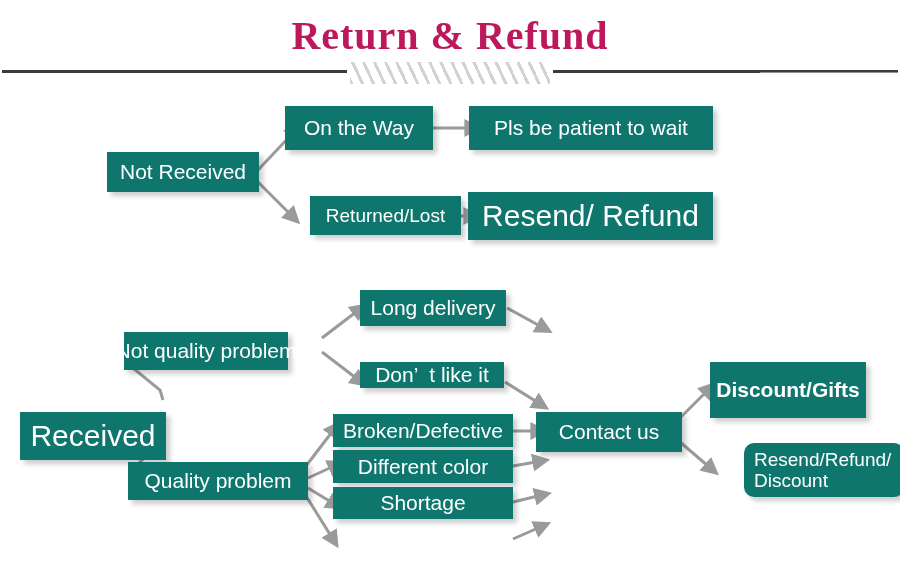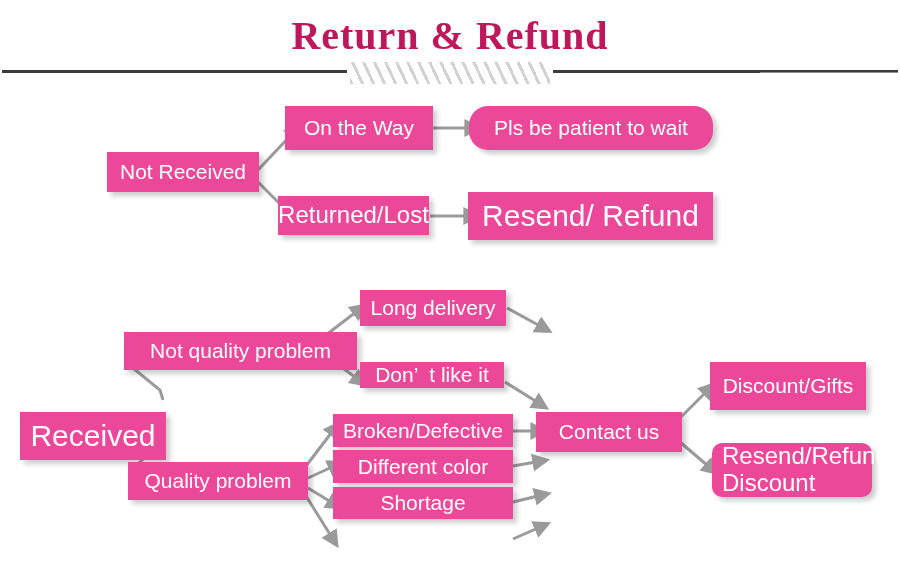--- a/index.html
+++ b/index.html
@@ -62,35 +62,35 @@
       65deg,
       #d2d2d2 0px, #d2d2d2 3px,
       #ffffff 3px, #ffffff 10px
     );
   }
 
   
   .node {
     position: absolute;
     box-sizing: border-box;
-    background: #ec4899;
+    background: #0f766e;
     color: #ffffff;
     display: flex;
     align-items: center;
     justify-content: center;
     box-shadow: 4px 4px 5px rgba(0,0,0,0.20);
     font-family: "Liberation Sans", sans-serif;
     font-size: 21px;
     line-height: 1.12;
     padding: 0 0;
     white-space: pre;
     z-index: 3;
   }
   .node.big   { font-size: 30px; }
-  .node.small { font-size: 24px; }
+  .node.small { font-size: 19px; margin-left: 32px; }
   .node.left-al {
     justify-content: flex-start;
     text-align: left;
     white-space: pre-line;
     padding-left: 10px;
   }
 
   
   #wires {
     position: absolute;
@@ -162,43 +162,43 @@
       <path d="M680,418 L706,392" marker-end="url(#ah)"></path>
 
       <path d="M680,442 L708,466" marker-end="url(#ah)"></path>
     </g>
   </svg>
 
   <div class="node" style="left:107px; top:152px; width:152px; height:40px;">Not Received</div>
 
   <div class="node" style="left:285px; top:106px; width:148px; height:44px;">On the Way</div>
 
-  <div class="node" style="left:469px; top:106px; width:244px; height:44px;border-radius:19px;">Pls be patient to wait</div>
+  <div class="node" style="left:469px; top:106px; width:244px; height:44px;">Pls be patient to wait</div>
 
   <div class="node small" style="left:278px; top:196px; width:151px; height:39px;">Returned/Lost</div>
 
   <div class="node big" style="left:468px; top:192px; width:245px; height:48px;">Resend/ Refund</div>
 
   <div class="node big" style="left:20px; top:392px; width:146px; height:48px;margin-top:20px;">Received</div>
 
-  <div class="node" style="left:124px; top:332px; width:233px; height:38px;">Not quality problem</div>
+  <div class="node" style="left:124px; top:332px; width:164px; height:38px;">Not quality problem</div>
 
   <div class="node" style="left:128px; top:462px; width:180px; height:38px;">Quality problem</div>
 
   <div class="node" style="left:360px; top:290px; width:146px; height:36px;">Long delivery</div>
 
   <div class="node" style="left:360px; top:362px; width:144px; height:26px;">Don’  t like it</div>
 
   <div class="node" style="left:333px; top:414px; width:180px; height:33px;">Broken/Defective</div>
 
   <div class="node" style="left:333px; top:450px; width:180px; height:33px;">Different color</div>
 
   <div class="node" style="left:333px; top:487px; width:180px; height:32px;">Shortage</div>
 
 
   <div class="node" style="left:536px; top:412px; width:146px; height:40px;">Contact us</div>
 
-  <div class="node" style="left:710px; top:362px; width:156px; height:48px;">Discount/Gifts</div>
+  <div class="node" style="left:710px; top:362px; width:156px; height:56px;font-weight:bold;">Discount/Gifts</div>
 
   <div class="node small left-al" style="left:712px; top:443px; width:160px; height:54px;border-radius:10px;">Resend/Refund/
 Discount</div>
 
 </div>
 
 </body></html>

